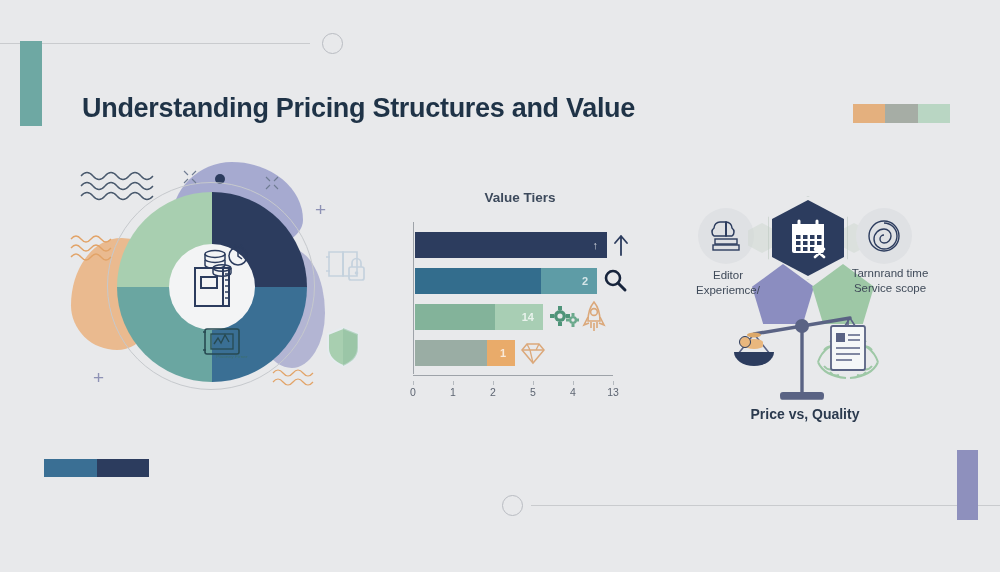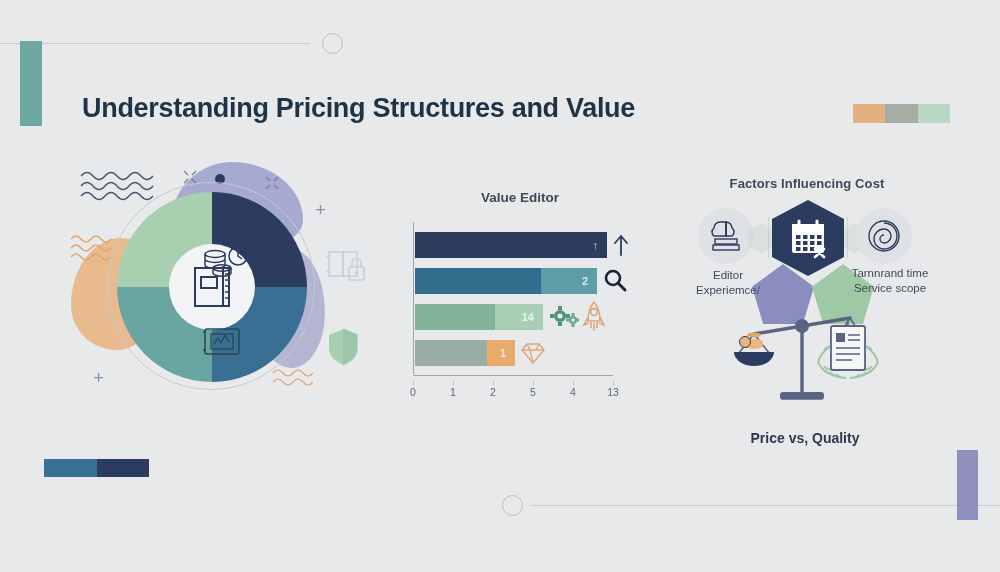--- a/index.html
+++ b/index.html
@@ -103,21 +103,21 @@
   .penta { position:absolute; width:62px; height:60px; clip-path:polygon(50% 0%,100% 38%,82% 100%,18% 100%,0% 38%); }
   .pen-purple { left:80px; top:88px; background:#8b8dc0; }
   .pen-green  { left:140px; top:88px; background:#9ec8a6; }
   .f-label { position:absolute; text-align:center; font-size:11.5px; color:#3f4a59; line-height:1.3; }
   .fl-left  { left:-6px; top:92px; width:124px; }
   .fl-right { left:152px; top:90px; width:132px; }
 
   
   .scale-wrap { position:absolute; left:718px; top:306px; width:180px; height:110px; }
   .scale-label { position:absolute; left:690px; top:406px; width:230px; text-align:center;
-    font-size:14px; font-weight:bold; color:#2b3a4e;margin-top:24px; }
+    font-size:14px; font-weight:bold; color:#2b3a4e; }
 
   svg { display:block; overflow:visible; }
 </style>
 </head>
 <body>
 
 <div class="slide">
 
   <div class="deco rule-top"></div>
   <div class="deco circ-top"></div>
@@ -218,21 +218,21 @@
       <rect x="4" y="3" width="34" height="25" rx="2" fill="none" stroke="#274a52" stroke-width="1.6"></rect>
       <rect x="10" y="8" width="22" height="15" fill="none" stroke="#274a52" stroke-width="1.3"></rect>
       <path d="M13,18 l4,-6 l3,5 l4,-8 l4,7" fill="none" stroke="#274a52" stroke-width="1.4"></path>
       <path d="M2,6 h3 M2,24 h3" stroke="#274a52" stroke-width="1.5"></path>
     </svg>
 
     <div class="micro-label">Plaoney Firner</div>
   </div>
 
   <div class="chart">
-    <div class="chart-title">Value Editor</div>
+    <div class="chart-title">Value Tiers</div>
     <div class="plot">
       <div class="axis-y"></div>
       <div class="axis-x"></div>
       <div id="bars">
           <div class="bar-row" style="top: 4px;">
             <div class="seg" style="width: 192px; background: rgb(44, 60, 94);">
               <span>↑</span>
             </div>
           </div>
           <div class="bar-icons" style="top: 4px; height: 26px; left: 200px;">
@@ -318,21 +318,20 @@
           <div class="tick" style="left: 120px; top: 5px;">5</div>
           <div class="tickmark" style="left: 160px;"></div>
           <div class="tick" style="left: 160px; top: 5px;">4</div>
           <div class="tickmark" style="left: 200px;"></div>
           <div class="tick" style="left: 200px; top: 5px;">13</div>
         </div>
     </div>
   </div>
 
   <div class="factors">
-    <div class="factors-title">Factors Influencing Cost</div>
 
     <div class="circ-soft cs-left">
       <svg width="38" height="36" viewBox="0 0 38 36">
         <path d="M13,4 a6,6 0 0 0 -6,6 a5,5 0 0 0 0,8 h12 V4 z" fill="none" stroke="#2c3c5e" stroke-width="1.5"></path>
         <path d="M19,4 a6,6 0 0 1 6,6 a5,5 0 0 1 0,8 H19 z" fill="none" stroke="#2c3c5e" stroke-width="1.5"></path>
         <path d="M19,4 v14" stroke="#2c3c5e" stroke-width="1.3"></path>
         <rect x="8" y="21" width="22" height="5" fill="none" stroke="#2c3c5e" stroke-width="1.4"></rect>
         <rect x="6" y="27" width="26" height="5" fill="none" stroke="#2c3c5e" stroke-width="1.4"></rect>
       </svg>
     </div>

